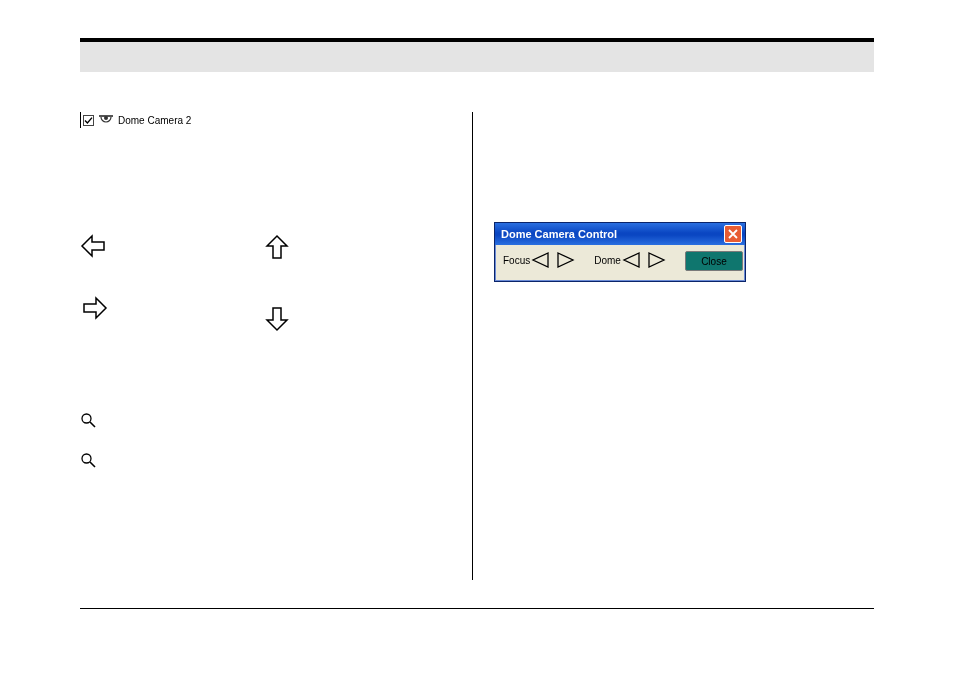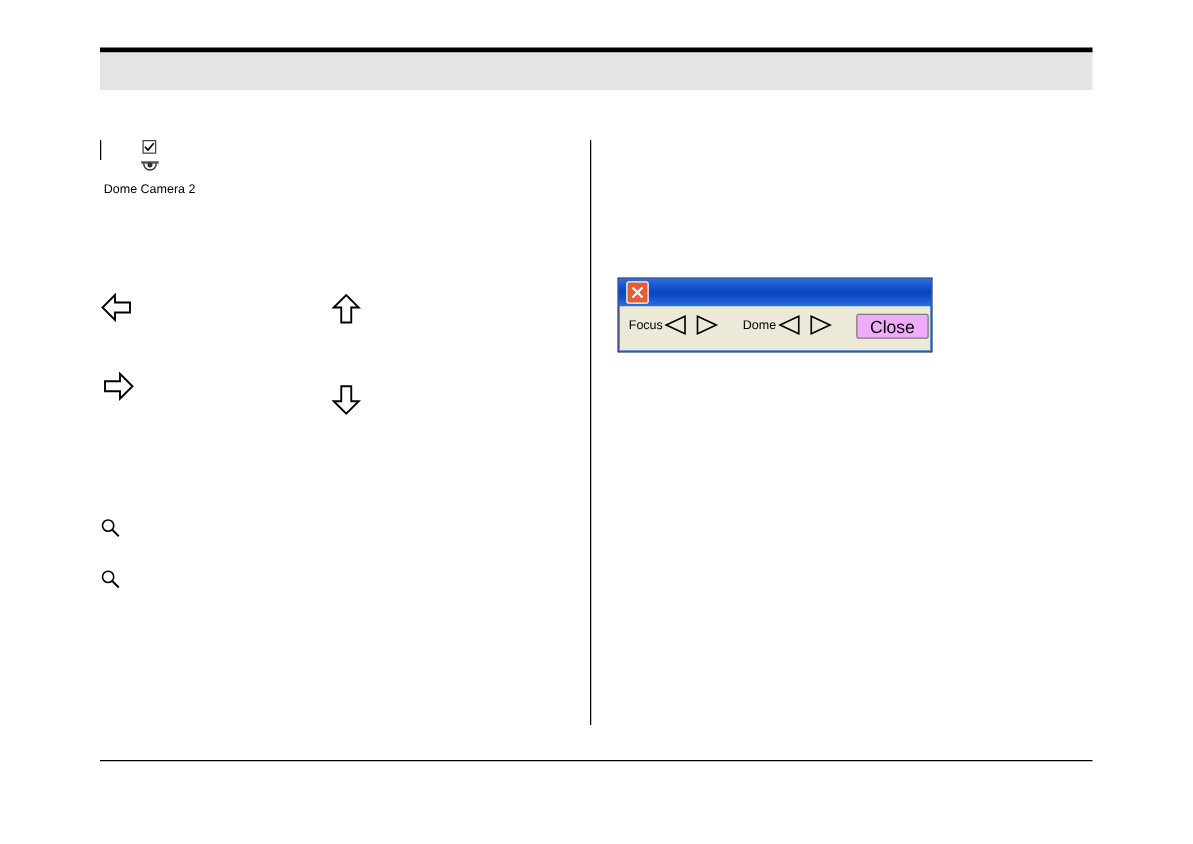--- a/index.html
+++ b/index.html
@@ -55,21 +55,20 @@
     border-left: 1px solid #000;
   }
 
   .camera-item {
     display: inline-flex;
     align-items: center;
     gap: 4px;
     border-left: 1px solid #000;
     padding-left: 2px;
     height: 16px;
-    flex-direction: column;
   }
   .chk {
     width: 11px;
     height: 11px;
     border: 1px solid #444;
     background: #fff;
     display: inline-flex;
     align-items: center;
     justify-content: center;
   }
@@ -125,22 +124,22 @@
     align-items: center;
     margin-right: 18px;
   }
   .ctl-label { font-size: 10px; margin-bottom: 2px; }
   .tri-pair { display: flex; gap: 2px; }
   .dcc-btn {
     margin-left: auto;
     min-width: 58px;
     height: 20px;
     border: 1px solid #7a7a7a;
-    background: #f0abfc;
-    font-size: 14px;
+    background: #0f766e;
+    font-size: 10px;
     display: inline-flex;
     align-items: center;
     justify-content: center;
     border-radius: 2px;
   }
 </style>
 </head>
 <body>
 
 <div class="top-rule"></div>
@@ -226,20 +225,21 @@
       </svg>
     </span>
   </div>
 
 </div>
 
 <div class="col-right">
 
   <div class="dcc-window">
     <div class="dcc-titlebar">
+      <span class="dcc-title">Dome Camera Control</span>
       <span class="dcc-close">
         <svg width="10" height="10" viewBox="0 0 10 10">
           <path d="M1 1 L9 9 M9 1 L1 9" stroke="#fff" stroke-width="1.8"></path>
         </svg>
       </span>
     </div>
     <div class="dcc-body">
       <div class="ctl-group">
         <span class="ctl-label">Focus</span>
         <div class="tri-pair">

